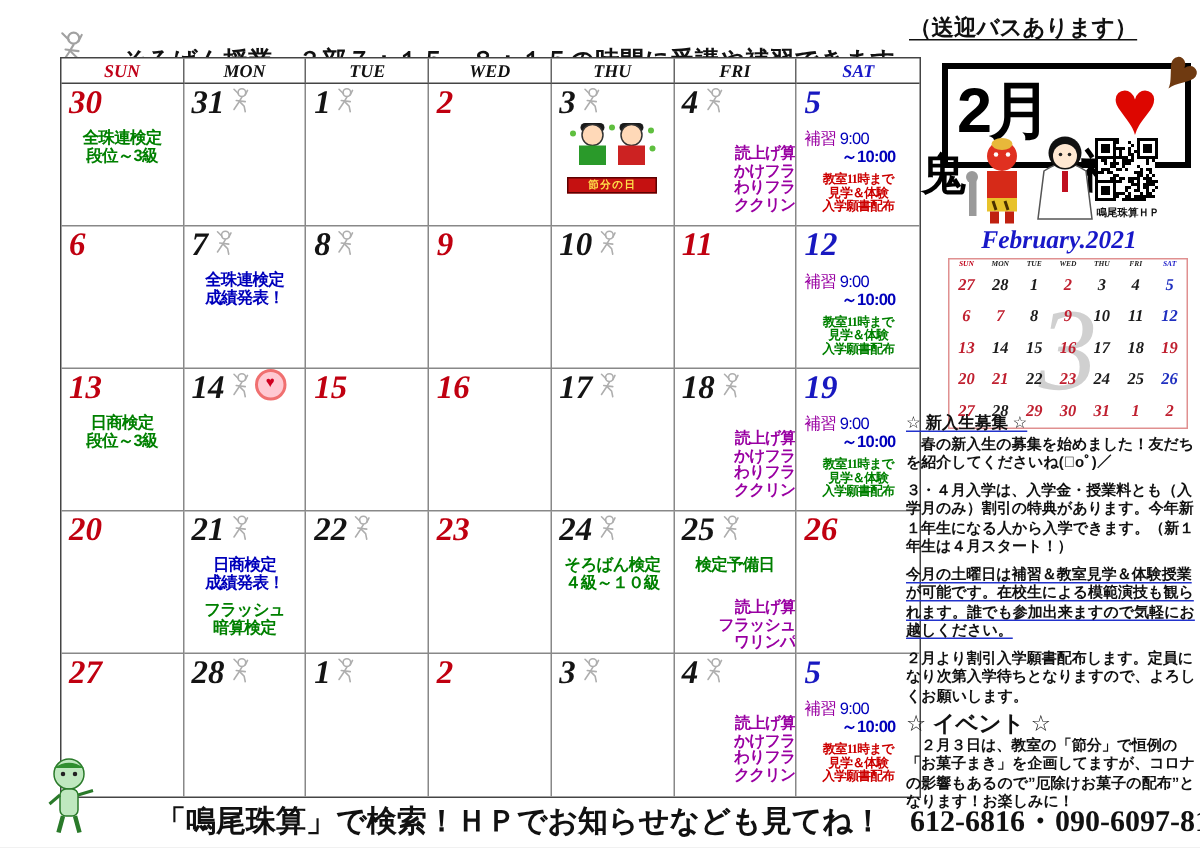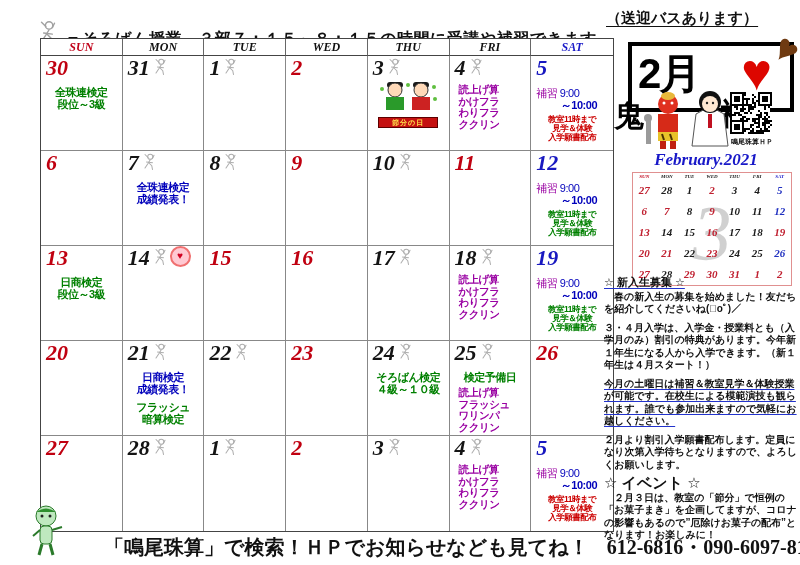--- a/index.html
+++ b/index.html
@@ -24,25 +24,25 @@
   .cell{border-right:1px solid #888;border-bottom:1px solid #888;position:relative;overflow:hidden;}
   .cell:nth-child(7n){border-right:none;}
   .cell:nth-child(n+29){border-bottom:none;}
   .numrow{height:24px;white-space:nowrap;}
   .daynum{font-family:"Liberation Serif","DejaVu Serif",serif;font-style:italic;font-weight:700;
           font-size:22px;line-height:24px;margin-left:5px;display:inline-block;}
   .kid-ic{display:inline-block;vertical-align:top;margin-left:3px;margin-top:2px;opacity:.8;}
   .evt{font-weight:700;text-align:center;}
   .evt .evl{white-space:nowrap;}
   .evt.md{font-size:11px;line-height:12px;margin-top:6px;letter-spacing:-.5px;}
-  .evt.purple{color:#9900a2;text-align:left;padding-left:9px;font-size:10.5px;line-height:11.5px;margin-top:4px;}
+  .evt.purple{color:#9900a2;text-align:right;padding-left:9px;font-size:10.5px;line-height:11.5px;margin-top:18px;font-family:Liberation Mono, monospace;}
   .evt.green{color:#008000;}
   .evt.blue{color:#0000bb;}
   .evt.red{color:#cc0000;}
-  .evt.sm{font-size:8.5px;line-height:9px;margin-top:4px;letter-spacing:-.5px;}
+  .evt.sm{font-size:8.5px;line-height:9px;margin-top:4px;letter-spacing:-.5px;font-family:Liberation Serif, serif;}
   .hoshu{margin-top:7px;font-weight:400;font-size:11px;line-height:12px;padding-left:5px;white-space:nowrap;letter-spacing:-.5px;}
   .hoshu .lbl{color:#9900a2;}
   .hoshu .tt{color:#0000bb;}
   .hoshu2{font-weight:700;font-size:11px;line-height:12px;color:#0000bb;text-align:right;padding-right:16px;letter-spacing:-.5px;}
   
   .heart-badge{display:inline-block;width:17px;height:17px;border:2px solid #f07070;border-radius:50%;
                background:#ffc9d2;text-align:center;line-height:15px;font-size:10px;color:#d00020;
                vertical-align:top;margin-left:2px;}
   
   .setsu{width:66px;margin:1px auto 0 auto;text-align:center;}

